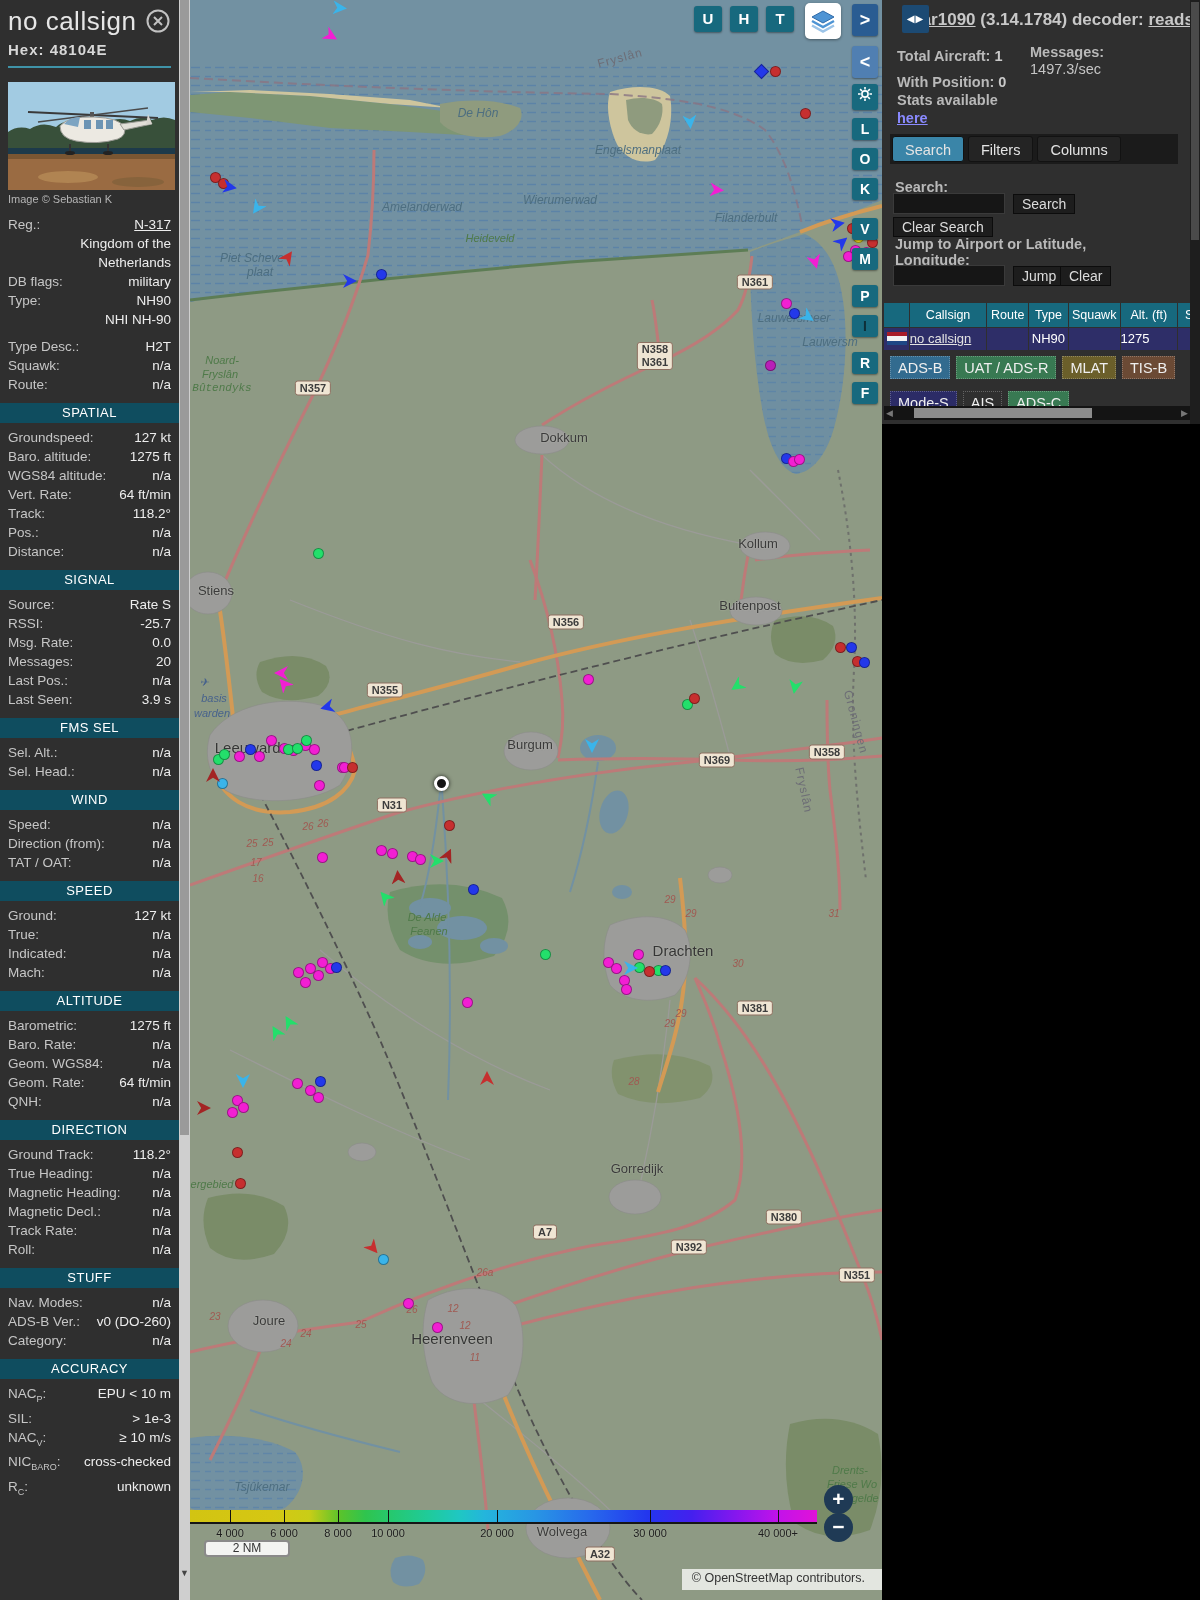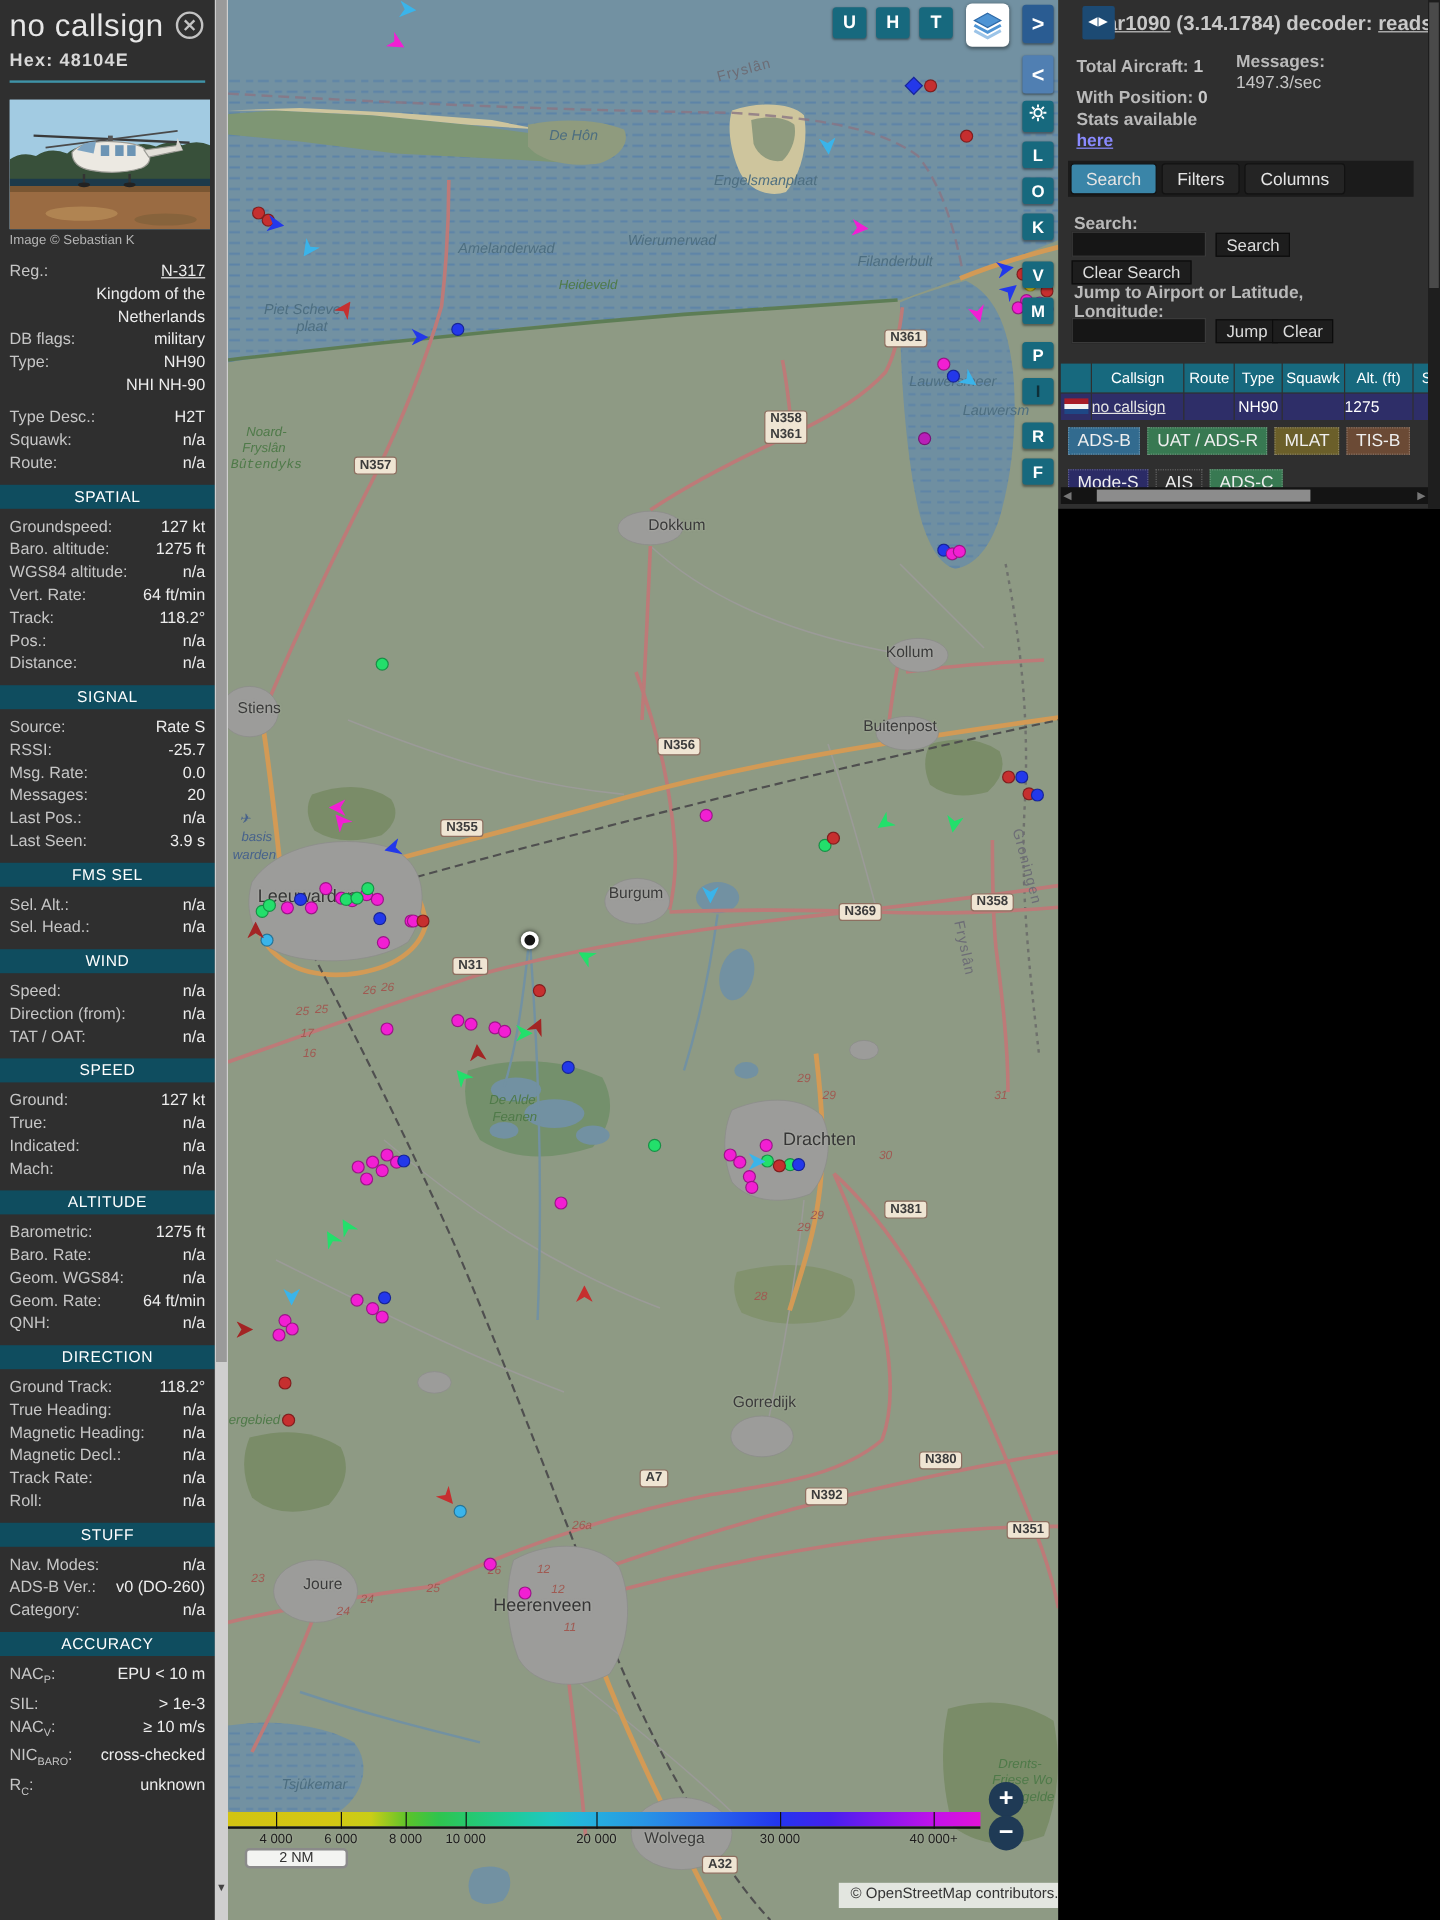--- a/index.html
+++ b/index.html
@@ -54,21 +54,21 @@
   #legend{position:absolute;left:0;top:1510px;width:627px;height:14px;border-bottom:2px solid #151515;
     background:linear-gradient(to right,#d2c412 0%,#d5c713 13%,#c9cd17 19%,#59c32c 24%,#2fc44e 28%,
       #26c86e 32%,#1fcb9a 38%,#1fc7c3 43%,#24b5dc 47%,#2896e4 55%,#2768ec 64%,#2336ee 73%,
       #4420ee 80%,#8517ee 87%,#c312e9 94%,#e112d8 100%);}
   .ltick{position:absolute;top:0;width:1px;height:14px;background:#111;}
   .ltick-lab{position:absolute;top:17px;transform:translateX(-50%);font-size:11px;color:#1d1d1d;
              text-shadow:0 0 2px rgba(220,220,210,.4);white-space:nowrap;}
   #scalebar{position:absolute;left:14px;top:1540px;width:86px;height:17px;background:rgba(252,252,252,.92);
             border:2px solid #8a8a8a;border-radius:4px;font-size:12px;color:#333;text-align:center;line-height:13px;}
   #attrib{position:absolute;right:0;top:1569px;height:21px;background:rgba(255,255,255,.75);
-          font-size:12.5px;color:#333;padding:2px 0 0 10px;}
+          font-size:12.5px;color:#333;padding:2px 17px 0 10px;}
   .zoombtn{position:absolute;left:634px;width:29px;height:29px;border-radius:50%;background:#1f3a55;
            color:#fff;font-size:21px;font-weight:bold;text-align:center;line-height:27px;cursor:pointer;}
   
   #panel{position:absolute;left:882px;top:0;width:318px;height:1600px;background:#2f2f2f;color:#c9c9c9;}
   #panel-black{position:absolute;left:0;top:424px;width:318px;height:1176px;background:#000;}
   #p-scroll{position:absolute;right:0;top:0;width:10px;height:424px;background:#1e1e1e;}
   #p-thumb{position:absolute;left:1px;top:2px;width:8px;height:238px;background:#4a4a4a;}
   #hdr-toggle{position:absolute;left:20px;top:5px;width:27px;height:28px;background:#1c4a73;border-radius:2px;
               color:#fff;font-size:10px;text-align:center;line-height:28px;letter-spacing:1px;cursor:pointer;}
   #hdr-text{position:absolute;left:34px;top:10px;font-size:17px;font-weight:bold;color:#c8c8c8;white-space:nowrap;}

